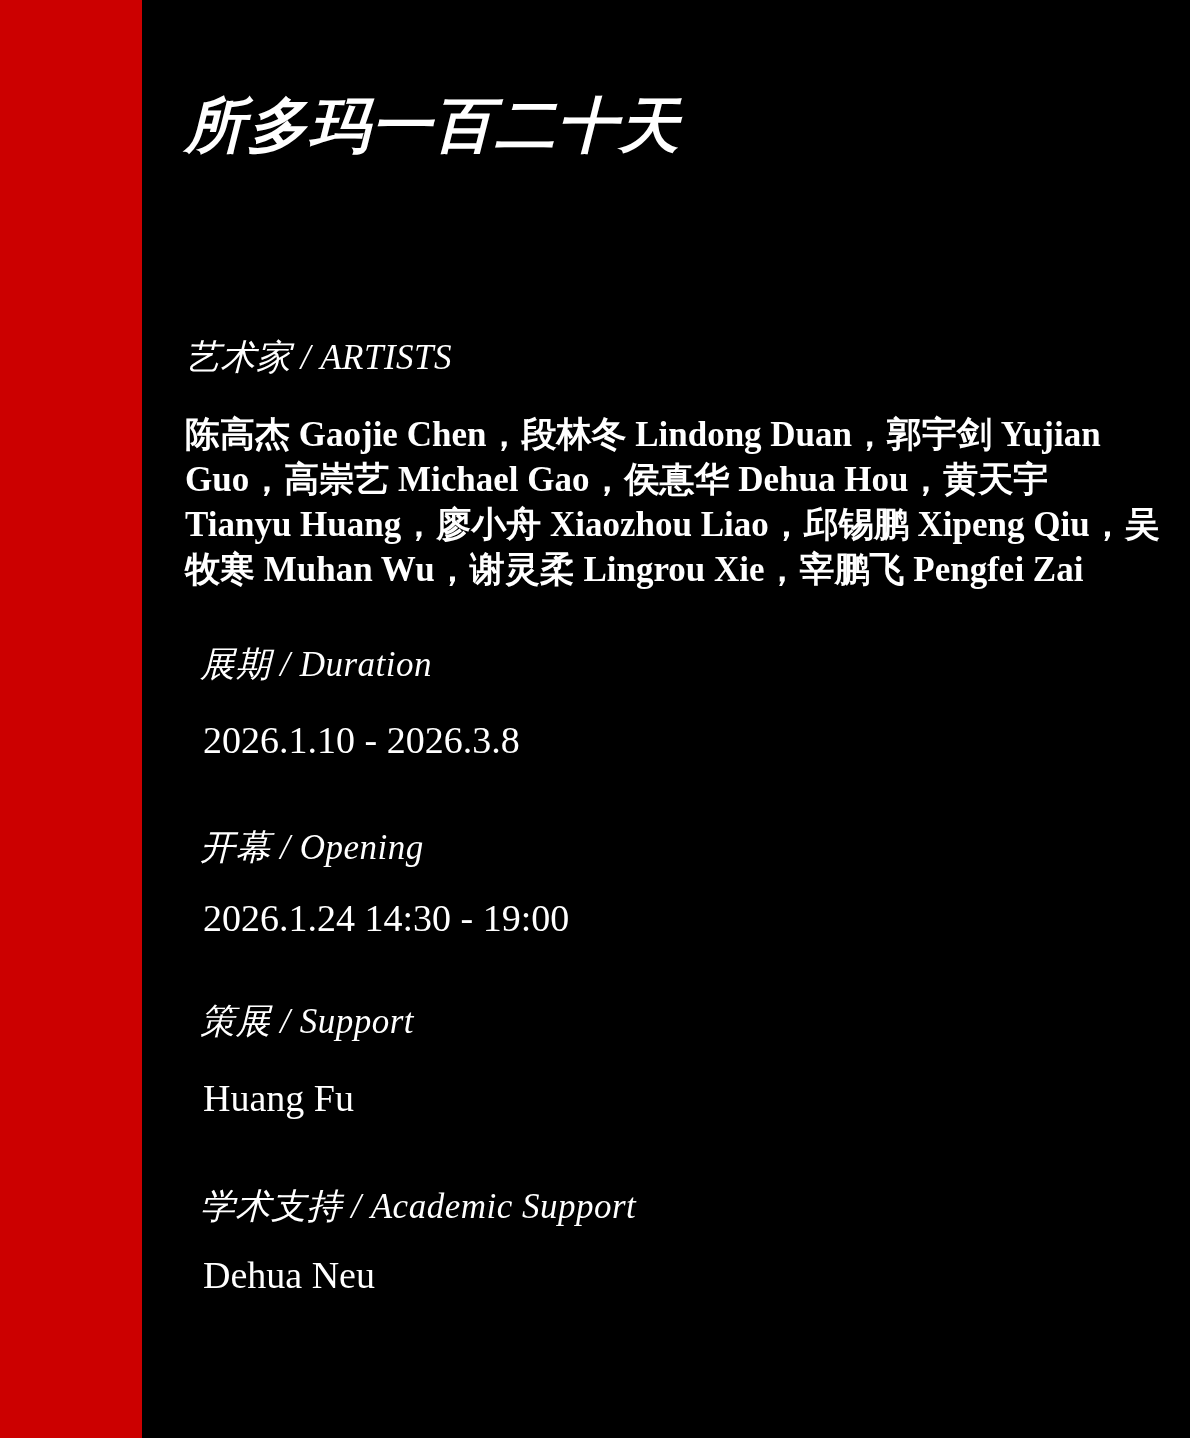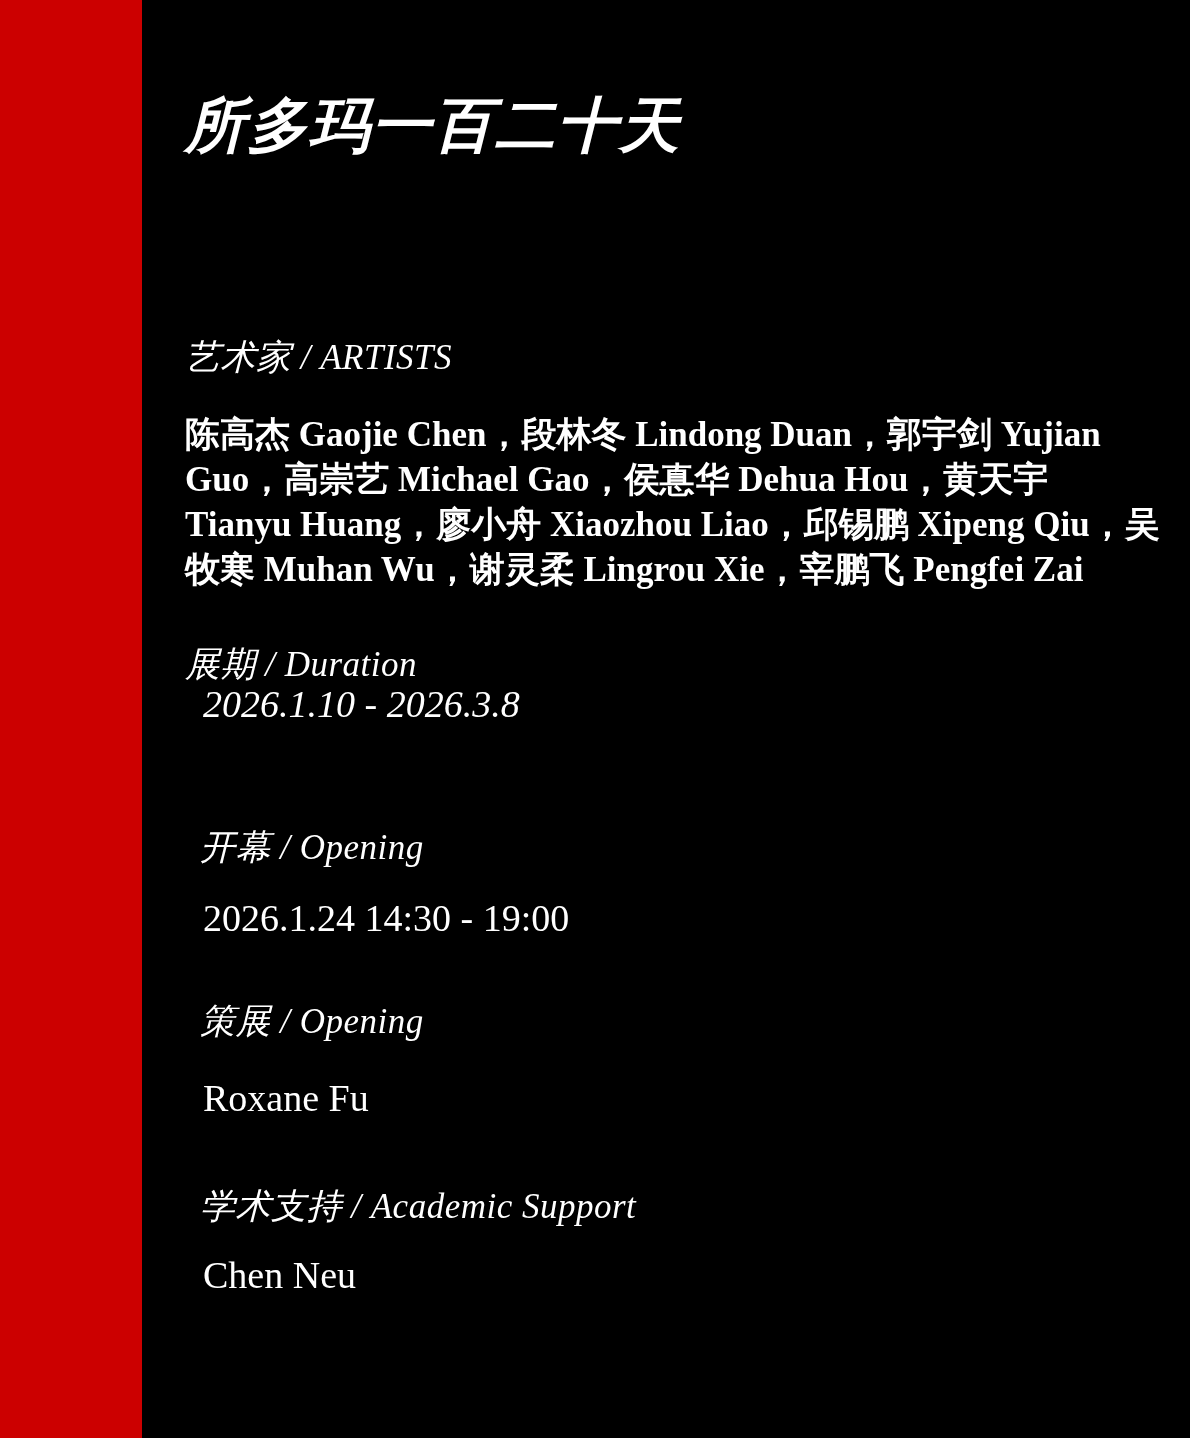--- a/index.html
+++ b/index.html
@@ -53,22 +53,22 @@
   .artists-text {
     left: 185px;
     top: 412px;
     width: 975px;
     font-size: 35px;
     font-weight: bold;
     line-height: 45px;
     white-space: normal;
   }
 
-  .duration-label  { left: 185px; top: 647px; }
-  .duration-value  { left: 203px; top: 685px; font-style: italic; }
+  .duration-label  { left: 200px; top: 647px; }
+  .duration-value  { left: 203px; top: 721px; }
   .opening-label   { left: 200px; top: 830px; }
   .opening-value   { left: 203px; top: 899px; }
   .curator-label   { left: 200px; top: 1004px; }
   .curator-value   { left: 203px; top: 1079px; }
   .academic-label  { left: 200px; top: 1189px; }
   .academic-value  { left: 203px; top: 1256px; }
 </style>
 </head>
 <body>
 
@@ -80,17 +80,17 @@
 
 <div class="abs section-label artists-label">艺术家 / ARTISTS</div>
 <div class="abs artists-text">陈高杰 Gaojie Chen，段林冬 Lindong Duan，郭宇剑 Yujian Guo，高崇艺 Michael Gao，侯惪华 Dehua Hou，黄天宇 Tianyu Huang，廖小舟 Xiaozhou Liao，邱锡鹏 Xipeng Qiu，吴牧寒 Muhan Wu，谢灵柔 Lingrou Xie，宰鹏飞 Pengfei Zai</div>
 
 <div class="abs section-label duration-label">展期 / Duration</div>
 <div class="abs section-value duration-value">2026.1.10 - 2026.3.8</div>
 
 <div class="abs section-label opening-label">开幕 / Opening</div>
 <div class="abs section-value opening-value">2026.1.24 14:30 - 19:00</div>
 
-<div class="abs section-label curator-label">策展 / Opening</div>
-<div class="abs section-value curator-value">Roxane Fu</div>
+<div class="abs section-label curator-label">策展 / Support</div>
+<div class="abs section-value curator-value">Huang Fu</div>
 
 <div class="abs section-label academic-label">学术支持 / Academic Support</div>
-<div class="abs section-value academic-value">Chen Neu</div>
+<div class="abs section-value academic-value">Dehua Neu</div>
 
 </body></html>

